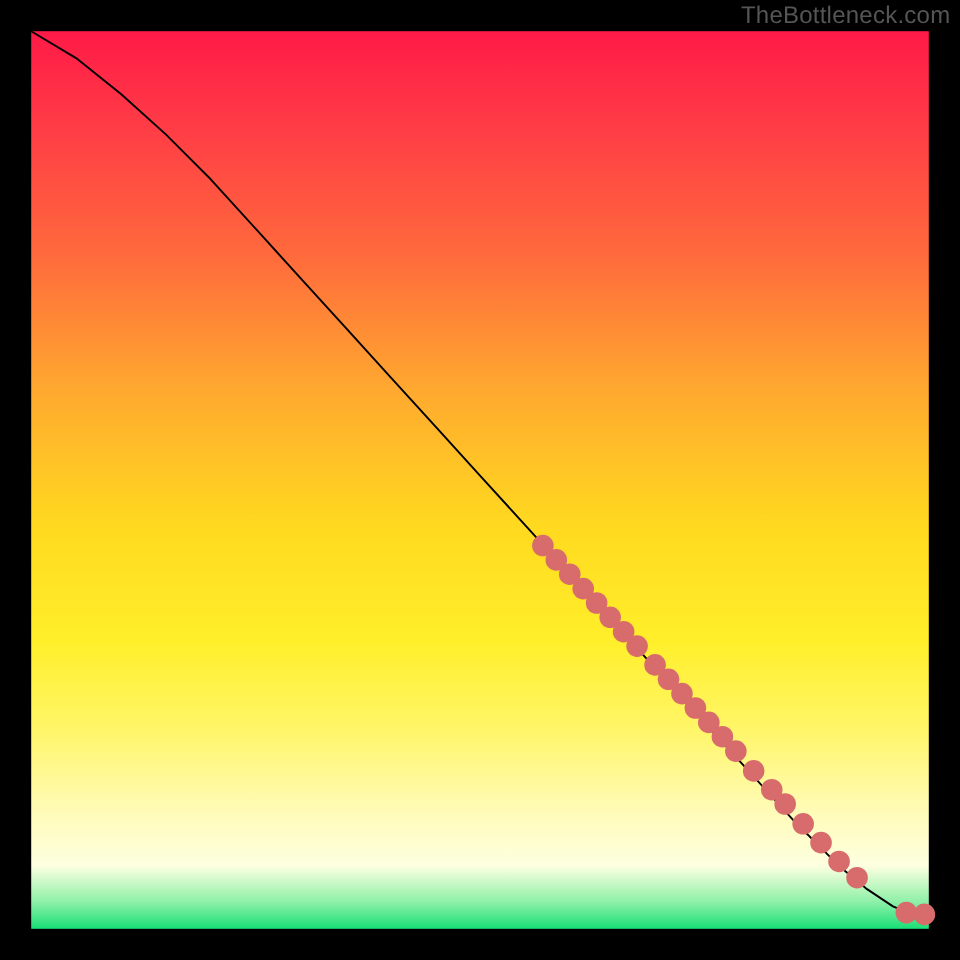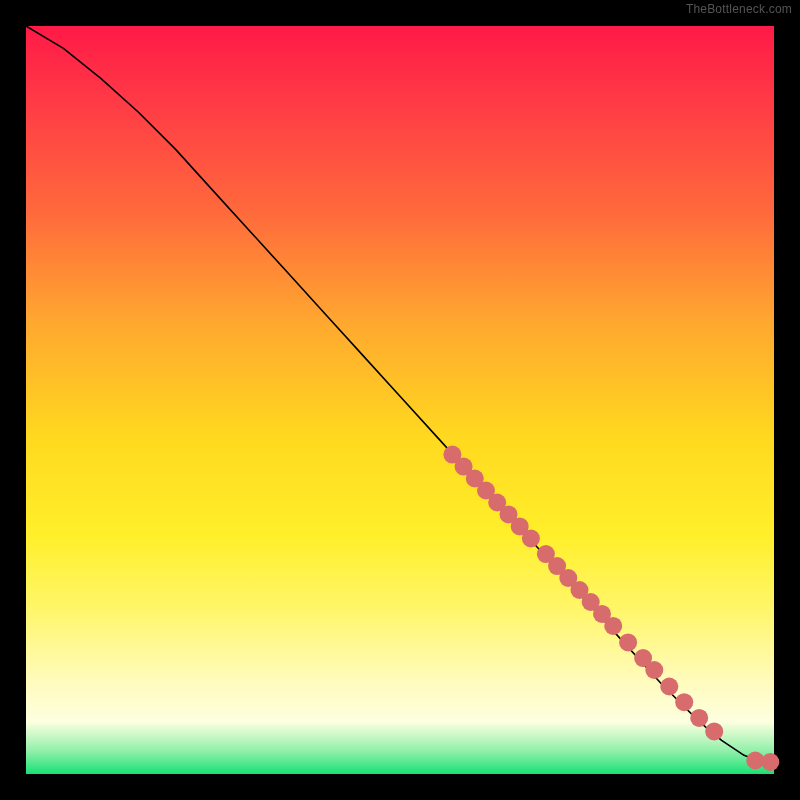--- a/index.html
+++ b/index.html
@@ -15,21 +15,21 @@
     position: relative;
     width: 800px;
     height: 800px;
     background: #000;
   }
   .watermark {
     position: absolute;
     top: 2px;
     right: 8px;
     color: #555;
-    font-size: 12px;
+    font-size: 20px;
     letter-spacing: 0.2px;
     font-family: Arial, sans-serif;
   }
   .plot {
     position: absolute;
     left: 26px;
     top: 26px;
     width: 748px;
     height: 748px;
     

